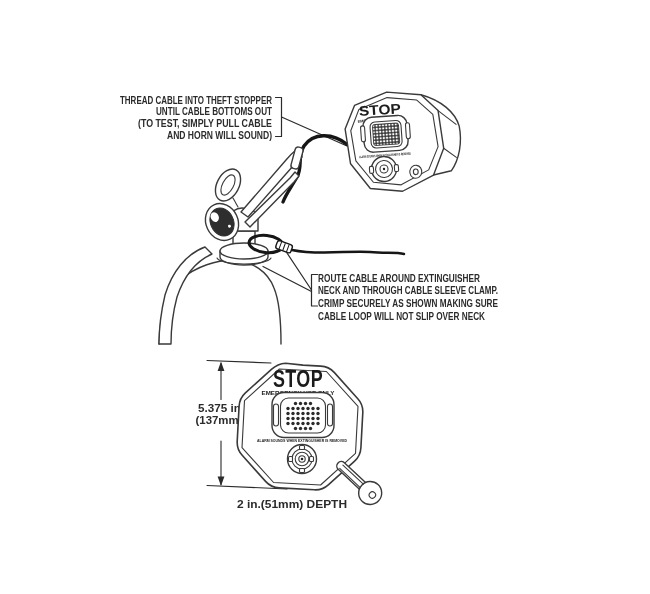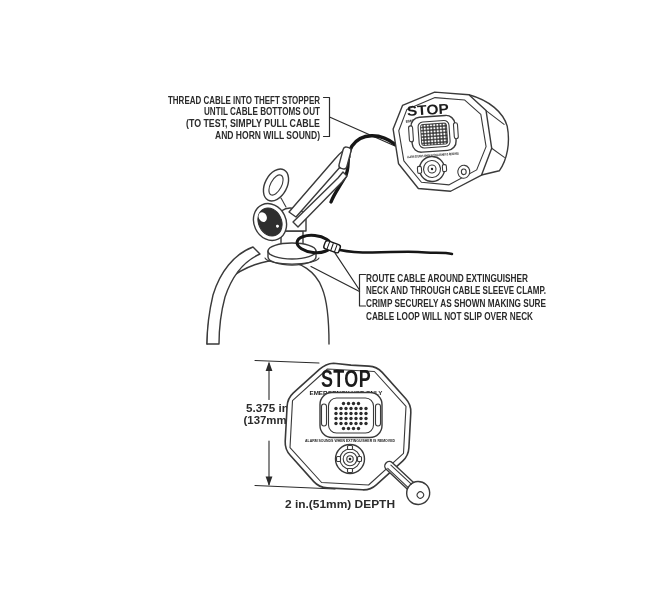--- a/index.html
+++ b/index.html
@@ -1,16 +1,16 @@
 <!DOCTYPE html>
 <html><head>
 <meta charset="utf-8">
 <style>
   html,body{margin:0;padding:0;background:#ffffff;}
-  .stage{position:relative;width:522px;height:594px;background:#ffffff;overflow:hidden;padding-left:48px;}
+  .stage{position:relative;width:522px;height:594px;background:#ffffff;overflow:hidden;}
   svg{display:block;}
   text{font-family:"Liberation Sans", sans-serif;fill:#2b2b2b;}
   .co{font-size:11px;font-weight:700;}
   .dim{font-size:10.5px;font-weight:700;}
   .depth{font-size:11px;font-weight:700;}
   .stopF{font-size:24px;font-weight:900;fill:#1b1b1b;letter-spacing:.5px;}
   .subF{font-size:6.2px;font-weight:700;fill:#1b1b1b;}
   .noteF{font-size:4.3px;font-weight:900;fill:#1b1b1b;}
   .stopT{font-size:14px;font-weight:900;fill:#1b1b1b;}
   .subT{font-size:3.8px;font-weight:700;fill:#1b1b1b;}

